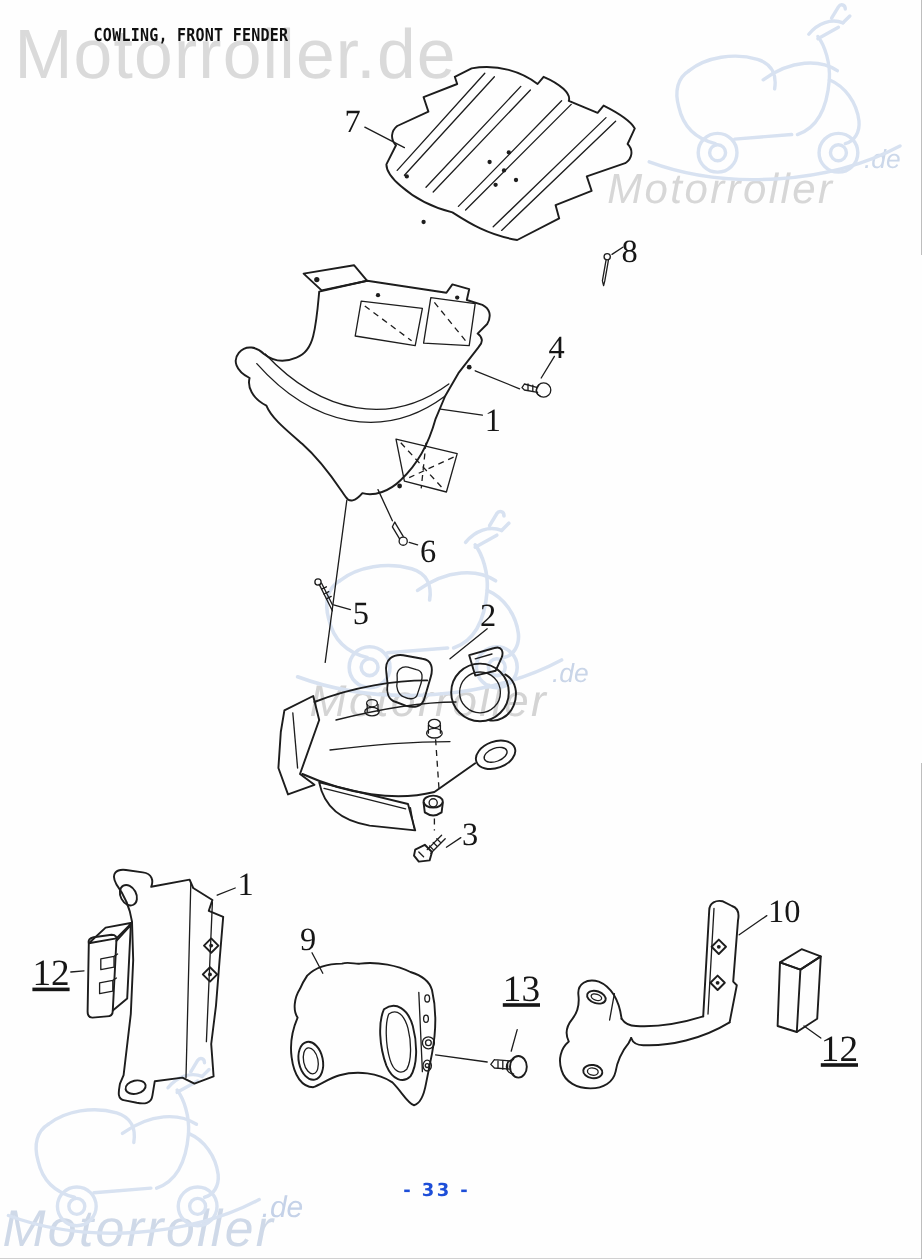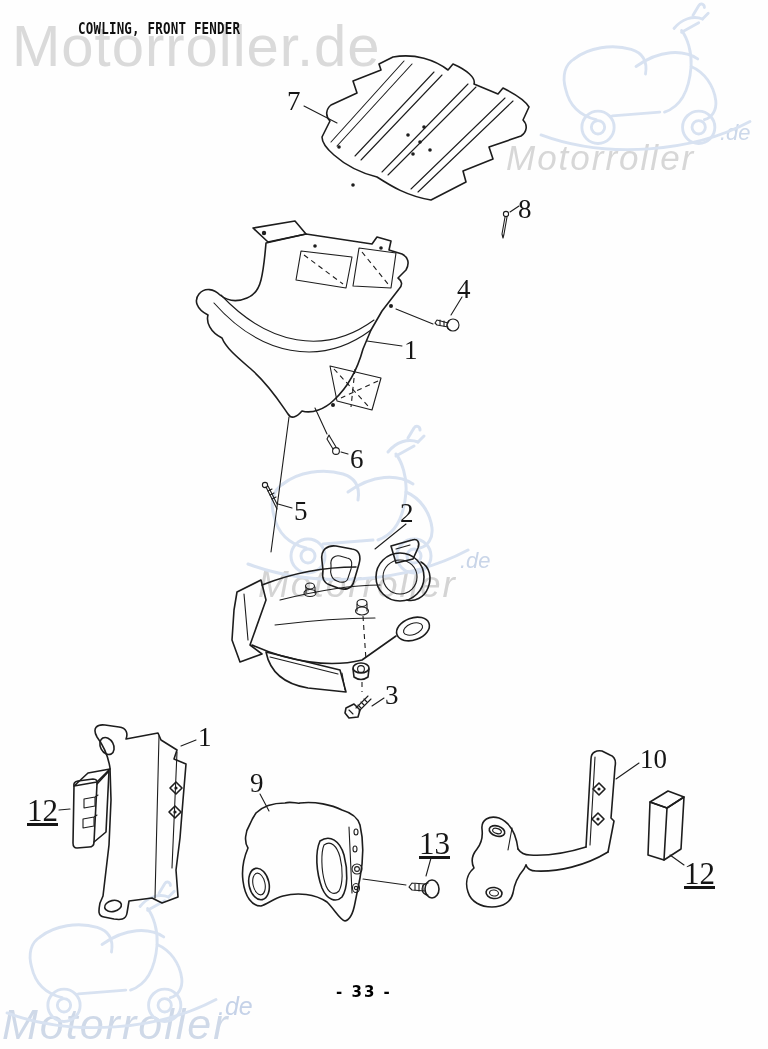--- a/index.html
+++ b/index.html
@@ -27,21 +27,21 @@
   .wm-bot-tld  { left:218px; top:992px; font-size:25px; color:#c5d2e8; }
   .title {
     position:absolute; left:78px; top:20px;
     font-family:"DejaVu Sans Mono", monospace; font-weight:bold;
     font-size:12.5px; letter-spacing:0.2px; color:#101010;
     transform:scaleY(1.2); transform-origin:left top;
   }
   .pageno {
     position:absolute; left:336px; top:983px;
     font-family:"DejaVu Sans", sans-serif; font-weight:bold;
-    font-size:15px; letter-spacing:2px; color:#000000;
+    font-size:15px; letter-spacing:2px; color:#1d4ed8;
   }
   .part-label {
     position:absolute; line-height:1;
     font-family:"Liberation Serif", serif;
     font-size:27px; color:#161616;
   }
   .part-label.big { font-size:31px;text-decoration:underline; }
   svg.artwork { position:absolute; left:0; top:0; }
   .ink  { stroke:#1d1d1d; stroke-width:1.6; fill:none; stroke-linejoin:round; stroke-linecap:round; }
   .thin { stroke:#1d1d1d; stroke-width:1.1; fill:none; stroke-linejoin:round; stroke-linecap:round; }
@@ -310,17 +310,17 @@
   <div class="part-label" style="left:518px;top:196px">8</div>
   <div class="part-label" style="left:457px;top:276px">4</div>
   <div class="part-label" style="left:404px;top:337px">1</div>
   <div class="part-label" style="left:350px;top:446px">6</div>
   <div class="part-label" style="left:294px;top:498px">5</div>
   <div class="part-label" style="left:400px;top:500px">2</div>
   <div class="part-label" style="left:385px;top:682px">3</div>
   <div class="part-label" style="left:198px;top:724px">1</div>
   <div class="part-label big" style="left:27px;top:795px">12</div>
   <div class="part-label" style="left:250px;top:770px">9</div>
-  <div class="part-label big" style="left:419px;top:828px">13</div>
+  <div class="part-label big" style="left:419px;top:808px">13</div>
   <div class="part-label" style="left:640px;top:746px">10</div>
   <div class="part-label big" style="left:684px;top:858px">12</div>
 
 </div>
 
 </body></html>

